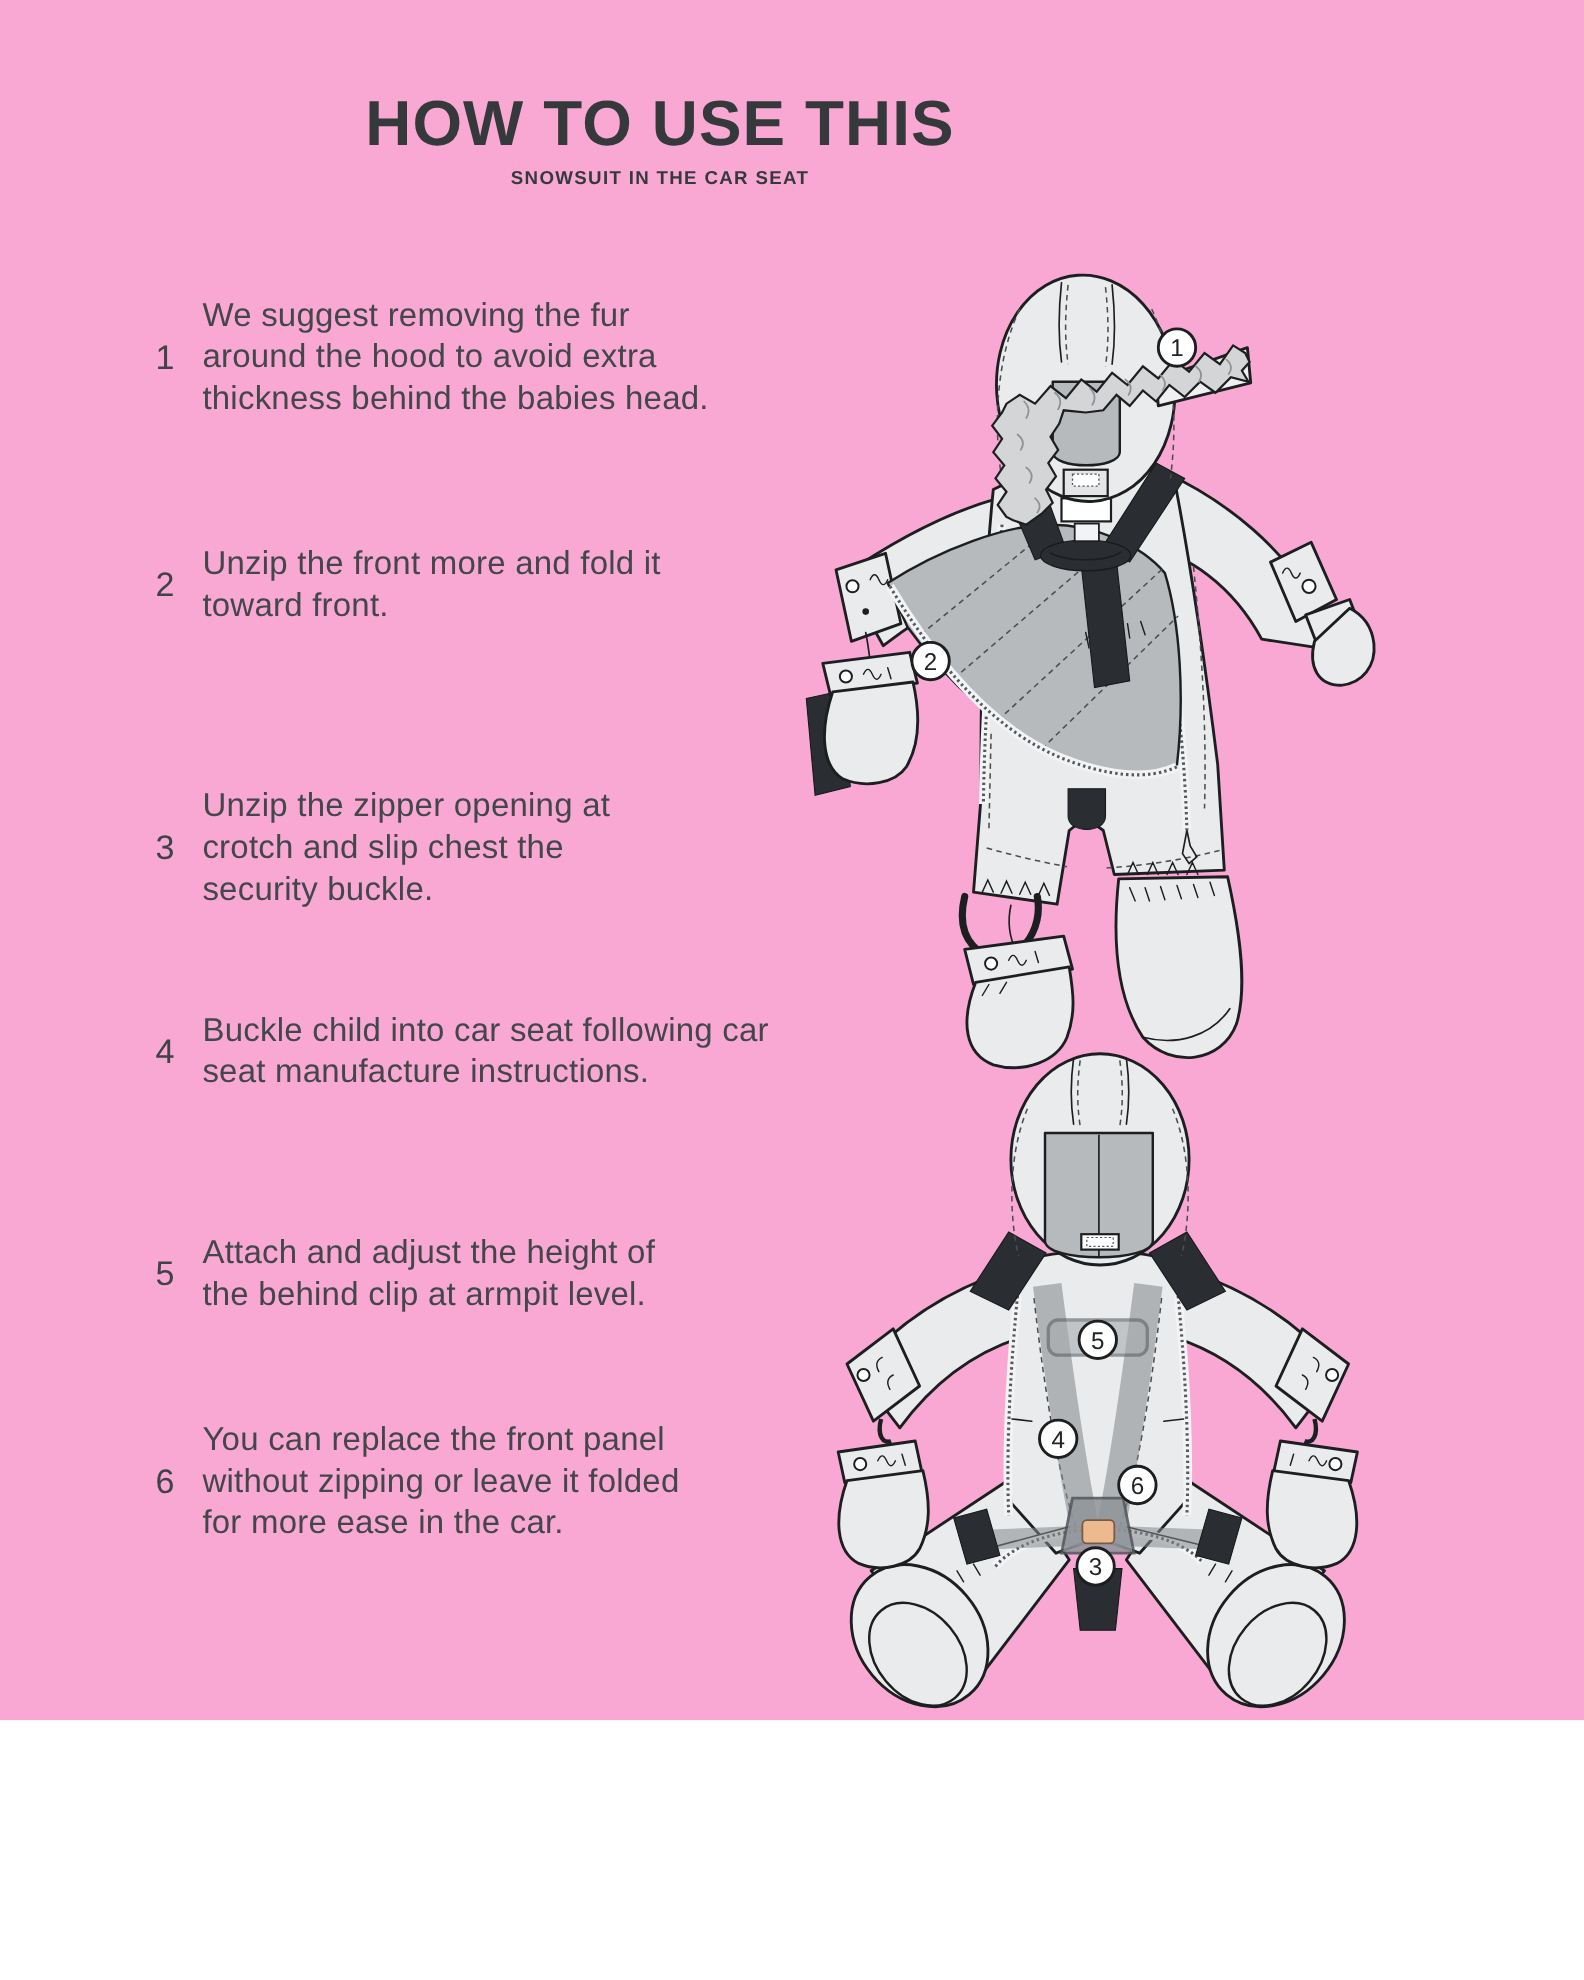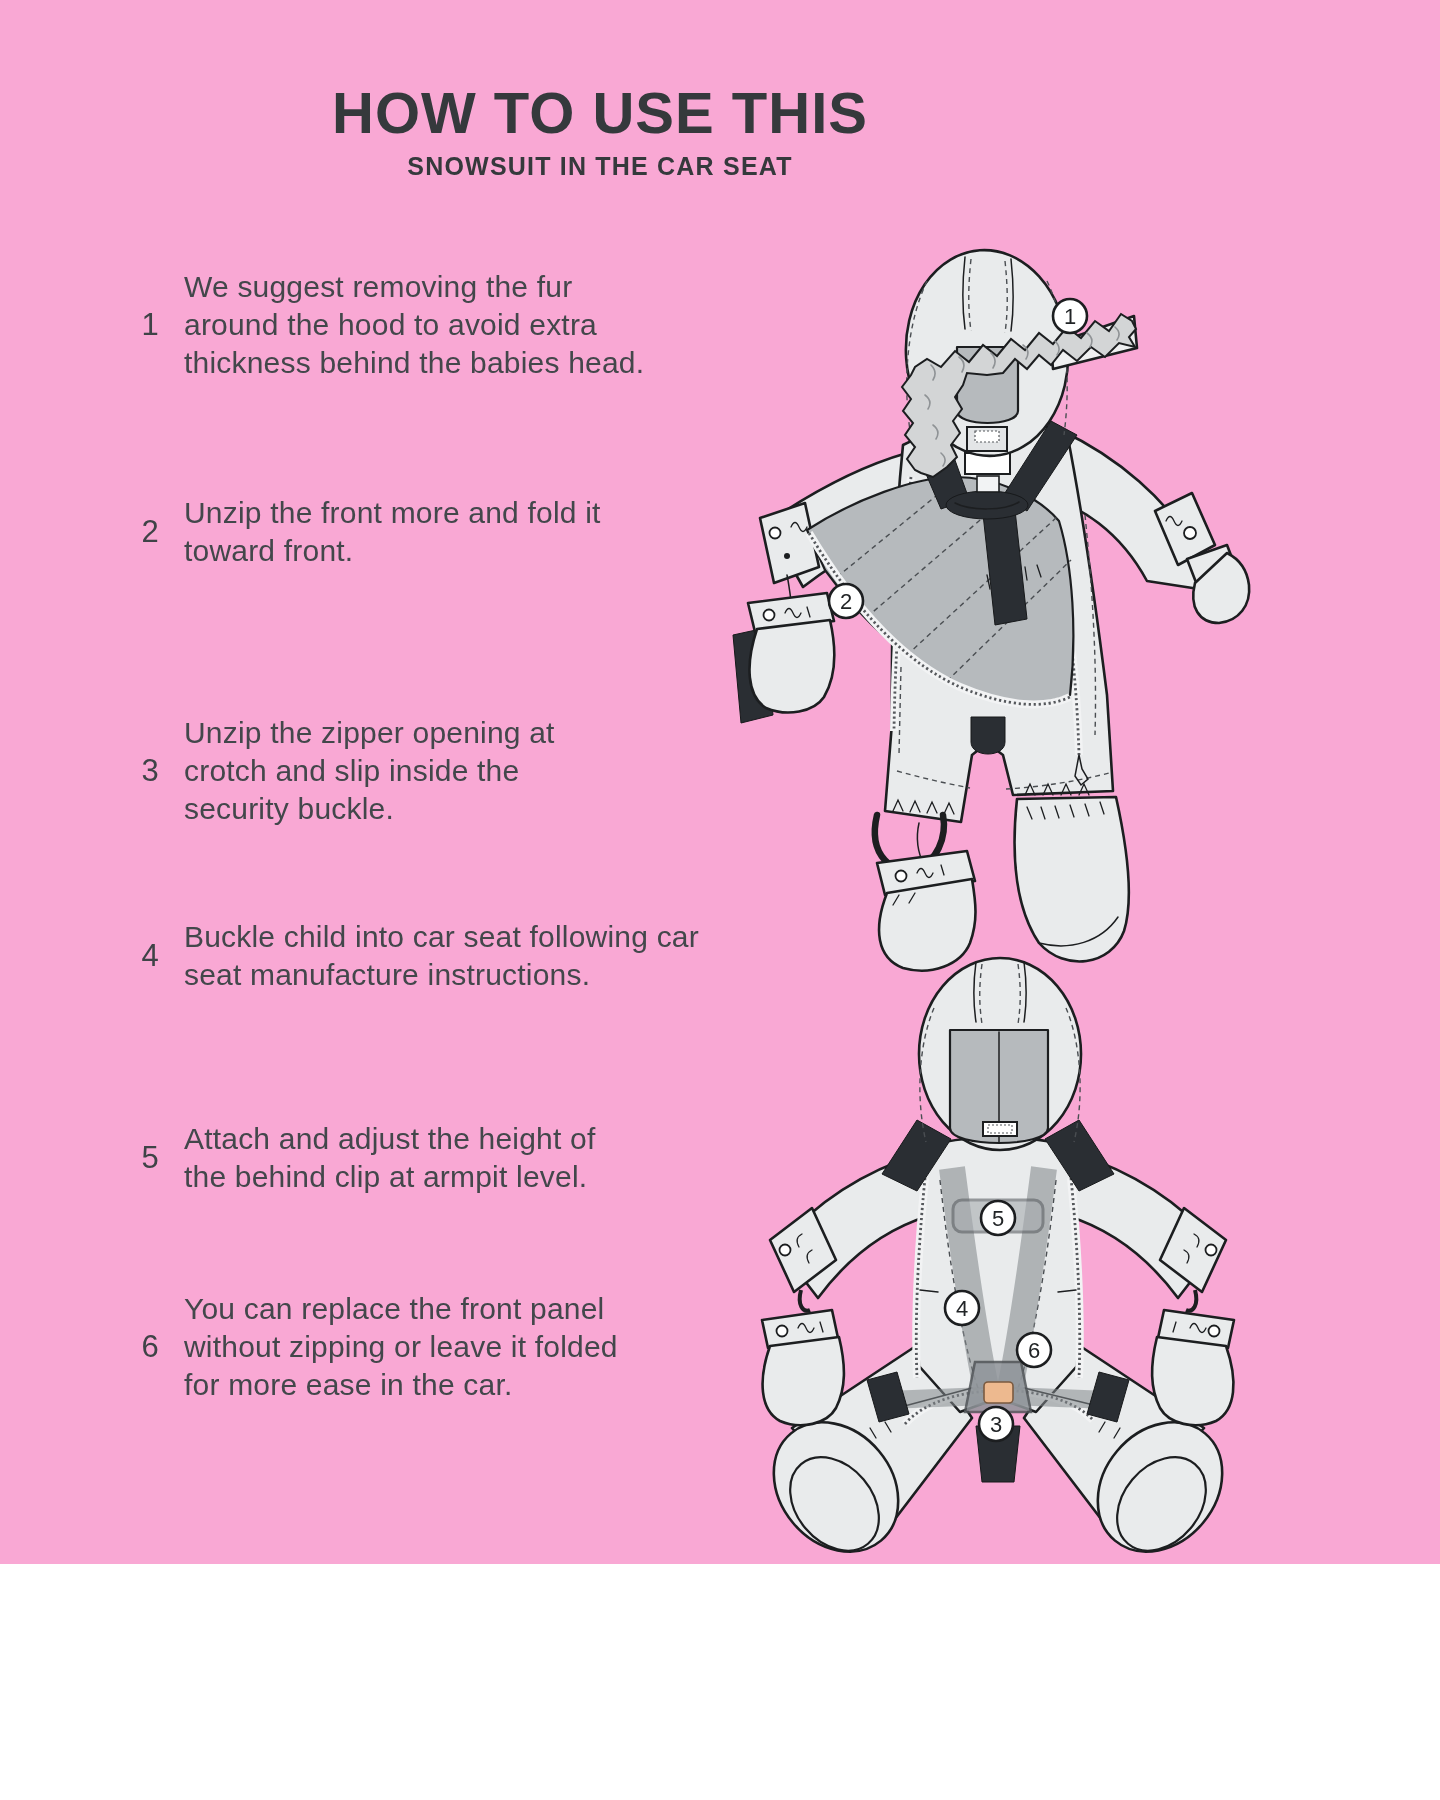--- a/index.html
+++ b/index.html
@@ -1,21 +1,21 @@
 <!DOCTYPE html>
 <html><head>
 <meta charset="utf-8">
 <style>
   html,body{margin:0;padding:0;background:#fff;}
   .page{position:relative;width:1440px;height:1564px;background:#f9a8d4;overflow:hidden;
         font-family:"Liberation Sans",sans-serif;color:#3f4347;}
   
   .header{position:absolute;left:0;top:84px;width:1200px;text-align:center;}
   .title{font-size:58px;font-weight:700;letter-spacing:1px;color:#35393c;margin:0;line-height:1;}
-  .subtitle{font-size:25px;font-weight:700;letter-spacing:1.2px;color:#35393c;margin-top:10px;}
+  .subtitle{font-size:17px;font-weight:700;letter-spacing:1.2px;color:#35393c;margin-top:10px;}
   
   .step{position:absolute;display:flex;align-items:center;}
   .step-num{width:44px;text-align:center;font-size:31px;font-weight:300;color:#3f4347;flex:none;}
   .step-text{margin-left:12px;font-size:30px;font-weight:300;line-height:38px;
              white-space:pre-line;color:#43474b;letter-spacing:.2px;}
   
   svg{position:absolute;overflow:visible;}
   .suit{fill:#e9ebec;stroke:#1c1e20;stroke-width:2.6;stroke-linejoin:round;}
   .suitl{fill:#eff0f1;stroke:#1c1e20;stroke-width:2.6;stroke-linejoin:round;}
   .mid{fill:#b6babd;stroke:#1c1e20;stroke-width:2.2;stroke-linejoin:round;}
@@ -51,21 +51,21 @@
 thickness behind the babies head.</div>
   </div>
   <div class="step" style="left:128px;top:494px;">
     <div class="step-num">2</div>
     <div class="step-text">Unzip the front more and fold it
 toward front.</div>
   </div>
   <div class="step" style="left:128px;top:714px;">
     <div class="step-num">3</div>
     <div class="step-text">Unzip the zipper opening at
-crotch and slip inside the
+crotch and slip chest the
 security buckle.</div>
   </div>
   <div class="step" style="left:128px;top:918px;">
     <div class="step-num">4</div>
     <div class="step-text">Buckle child into car seat following car
 seat manufacture instructions.</div>
   </div>
   <div class="step" style="left:128px;top:1120px;">
     <div class="step-num">5</div>
     <div class="step-text">Attach and adjust the height of

